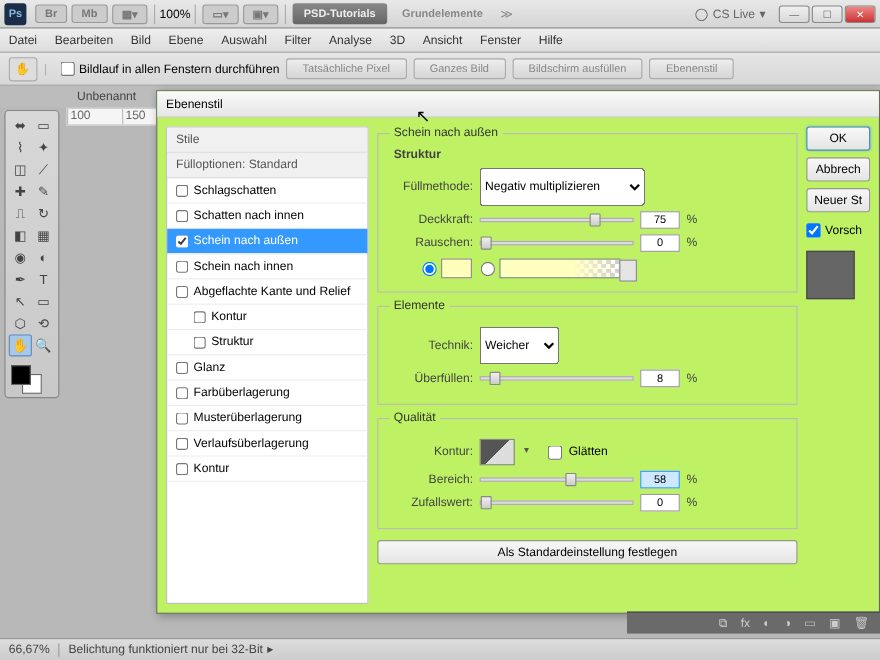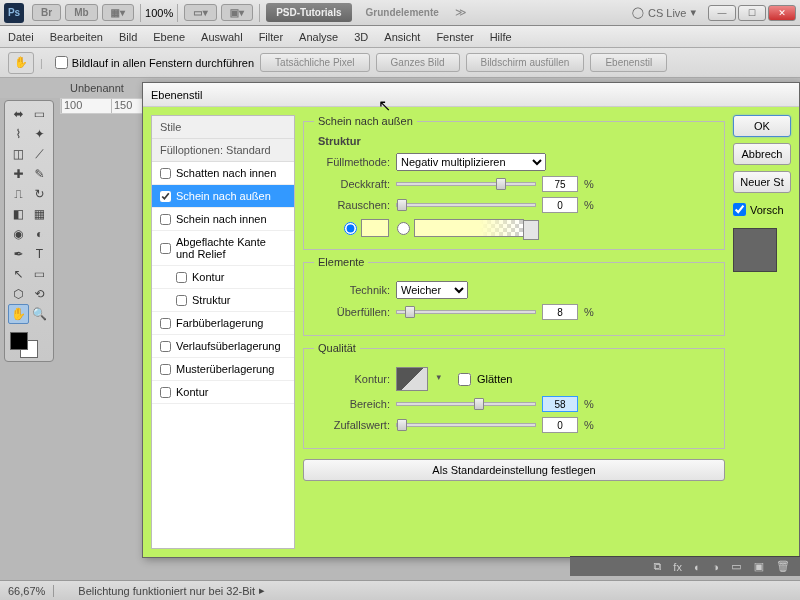--- a/index.html
+++ b/index.html
@@ -25,39 +25,39 @@
 .ruler div { width: 50px; border-left: 1px solid #bbb; padding-left: 2px; }
 .tools { position: absolute; left: 4px; top: 100px; width: 50px; background: linear-gradient(#d8d8d8,#c8c8c8); border: 1px solid #888; border-radius: 4px; padding: 3px; }
 .tool-row { display: flex; }
 .tool { width: 22px; height: 20px; display: flex; align-items: center; justify-content: center; color: #444; cursor: pointer; font-size: 12px; }
 .tool.active { background: #a8c8e8; border: 1px solid #5a8ac0; border-radius: 2px; }
 .swatches { margin-top: 6px; position: relative; height: 28px; }
 .sw { position: absolute; width: 18px; height: 18px; border: 1px solid #666; }
 .sw.fg { background: #000; left: 2px; top: 2px; z-index: 2; }
 .sw.bg { background: #fff; left: 12px; top: 10px; }
 .status { position: absolute; bottom: 0; left: 0; right: 0; height: 20px; background: linear-gradient(#ddd,#ccc); border-top: 1px solid #999; display: flex; align-items: center; padding: 0 8px; font-size: 10px; color: #444; }
-.status .zoom { border-right: 1px solid #999; padding-right: 8px; margin-right: 24px; }
+.status .zoom { border-right: 1px solid #999; padding-right: 8px; margin-right: 8px; }
 .panel-strip { position: absolute; right: 0; bottom: 24px; width: 230px; height: 20px; background: #6a6a6a; border-top: 1px solid #444; display: flex; align-items: center; justify-content: flex-end; gap: 12px; padding: 0 10px; color: #ccc; font-size: 10px; }
 .dialog { position: absolute; left: 142px; top: 82px; width: 658px; height: 476px; background: #bef264; border: 1px solid #666; box-shadow: 2px 2px 8px rgba(0,0,0,0.3); }
 .dialog-title { background: linear-gradient(#fafafa,#e5e5e5); height: 24px; display: flex; align-items: center; padding: 0 8px; border-bottom: 1px solid #ccc; font-size: 11px; }
 .dialog-body { display: flex; height: calc(100% - 24px); padding: 8px; gap: 8px; }
-.styles-list { width: 144px; border: 1px solid #bbb; background: #fff; }
+.styles-list { width: 184px; border: 1px solid #bbb; background: #fff; }
 .styles-list .hdr { background: #f0f0f0; padding: 5px 8px; border-bottom: 1px solid #ddd; color: #555; }
 .styles-list .item { padding: 5px 8px; border-bottom: 1px solid #eee; display: flex; align-items: center; gap: 5px; }
 .styles-list .item.sub { padding-left: 24px; }
 .styles-list .item.sel { background: #3399ff; color: #fff; }
 .styles-list .item.sel input { accent-color: #fff; }
 .styles-list input[type=checkbox] { width: 11px; height: 11px; }
 .settings { flex: 1; display: flex; flex-direction: column; gap: 6px; }
 fieldset { border: 1px solid #bbb; padding: 8px 10px 10px 10px; }
 legend { padding: 0 4px; color: #333; font-size: 11px; }
 .sec-title { font-weight: bold; color: #444; margin-bottom: 6px; padding-left: 4px; }
 .row { display: flex; align-items: center; margin: 5px 0; gap: 6px; }
 .row label { width: 76px; text-align: right; color: #444; }
-.row select { width: 150px; height: 18px; font-size: 11px; }
+.row select { width: 150px; height: 34px; font-size: 11px; }
 .row select.sm { width: 72px; }
 .slider { flex: 1; height: 4px; background: #ddd; border: 1px solid #aaa; position: relative; max-width: 140px; }
 .slider .thumb { position: absolute; top: -5px; width: 10px; height: 12px; background: linear-gradient(#f0f0f0,#ccc); border: 1px solid #888; border-radius: 1px; }
 .num { width: 36px; height: 16px; border: 1px solid #999; text-align: center; font-size: 10px; background: #fff; }
 .num.hl { background: #cde8ff; border: 1px solid #3399ff; }
 .unit { width: 16px; color: #444; }
 .color-row { display: flex; align-items: center; gap: 8px; margin: 6px 0 2px 30px; }
 .radio-sw { display: flex; align-items: center; gap: 4px; }
 .swatch-sm { width: 28px; height: 18px; border: 1px solid #888; background: #ffffbb; }
 .grad-sw { width: 110px; height: 18px; border: 1px solid #888; background: linear-gradient(to right, #ffffc0, #ffffc0 60%, transparent), repeating-conic-gradient(#ccc 0 25%, #fff 0 50%) 0/8px 8px; position: relative; }
@@ -190,20 +190,24 @@
 
 <div class="dialog">
   <div class="dialog-title">Ebenenstil</div>
   <div class="dialog-body">
     <div class="styles-list">
       <div class="hdr">Stile</div>
       <div class="hdr">Fülloptionen: Standard</div>
       <div id="styles-items">
           <div class="item">
             <input type="checkbox" style="">
+            <span>Schlagschatten</span>
+          </div>
+          <div class="item">
+            <input type="checkbox" style="">
             <span>Schatten nach innen</span>
           </div>
           <div class="item sel">
             <input type="checkbox" checked="" style="">
             <span>Schein nach außen</span>
           </div>
           <div class="item">
             <input type="checkbox" style="">
             <span>Schein nach innen</span>
           </div>
@@ -214,29 +218,33 @@
           <div class="item sub">
             <input type="checkbox" style="">
             <span>Kontur</span>
           </div>
           <div class="item sub">
             <input type="checkbox" style="">
             <span>Struktur</span>
           </div>
           <div class="item">
             <input type="checkbox" style="">
+            <span>Glanz</span>
+          </div>
+          <div class="item">
+            <input type="checkbox" style="">
             <span>Farbüberlagerung</span>
           </div>
           <div class="item">
             <input type="checkbox" style="">
+            <span>Musterüberlagerung</span>
+          </div>
+          <div class="item">
+            <input type="checkbox" style="">
             <span>Verlaufsüberlagerung</span>
-          </div>
-          <div class="item">
-            <input type="checkbox" style="">
-            <span>Musterüberlagerung</span>
           </div>
           <div class="item">
             <input type="checkbox" style="">
             <span>Kontur</span>
           </div>
         </div>
     </div>
 
     <div class="settings">
       <fieldset>

